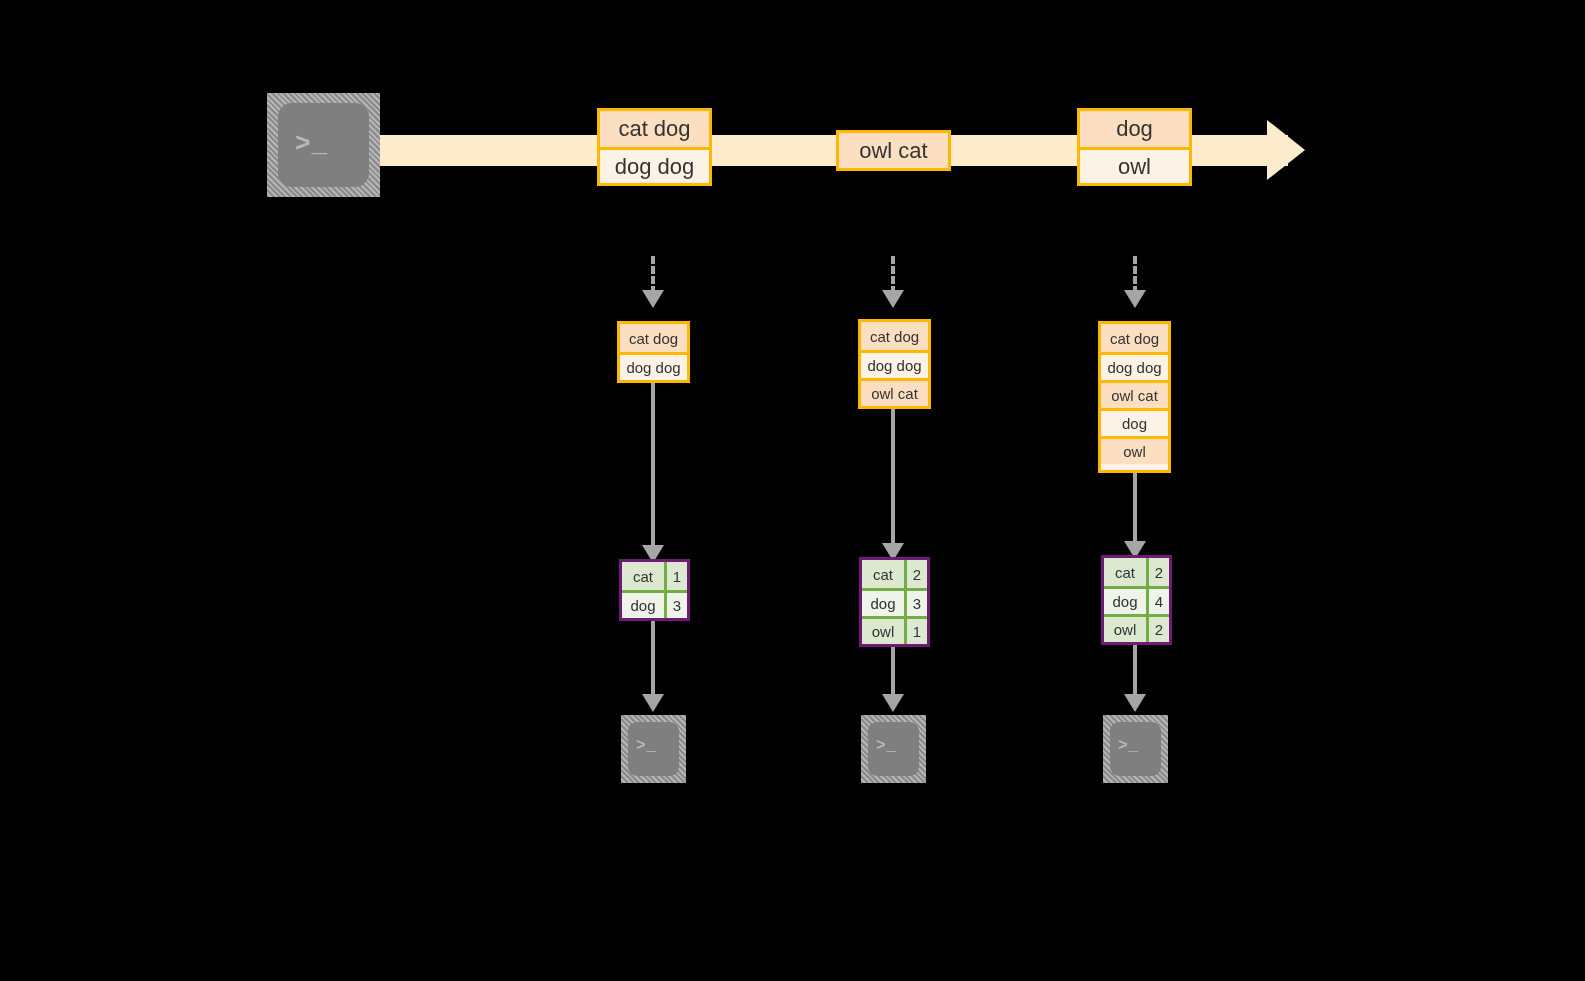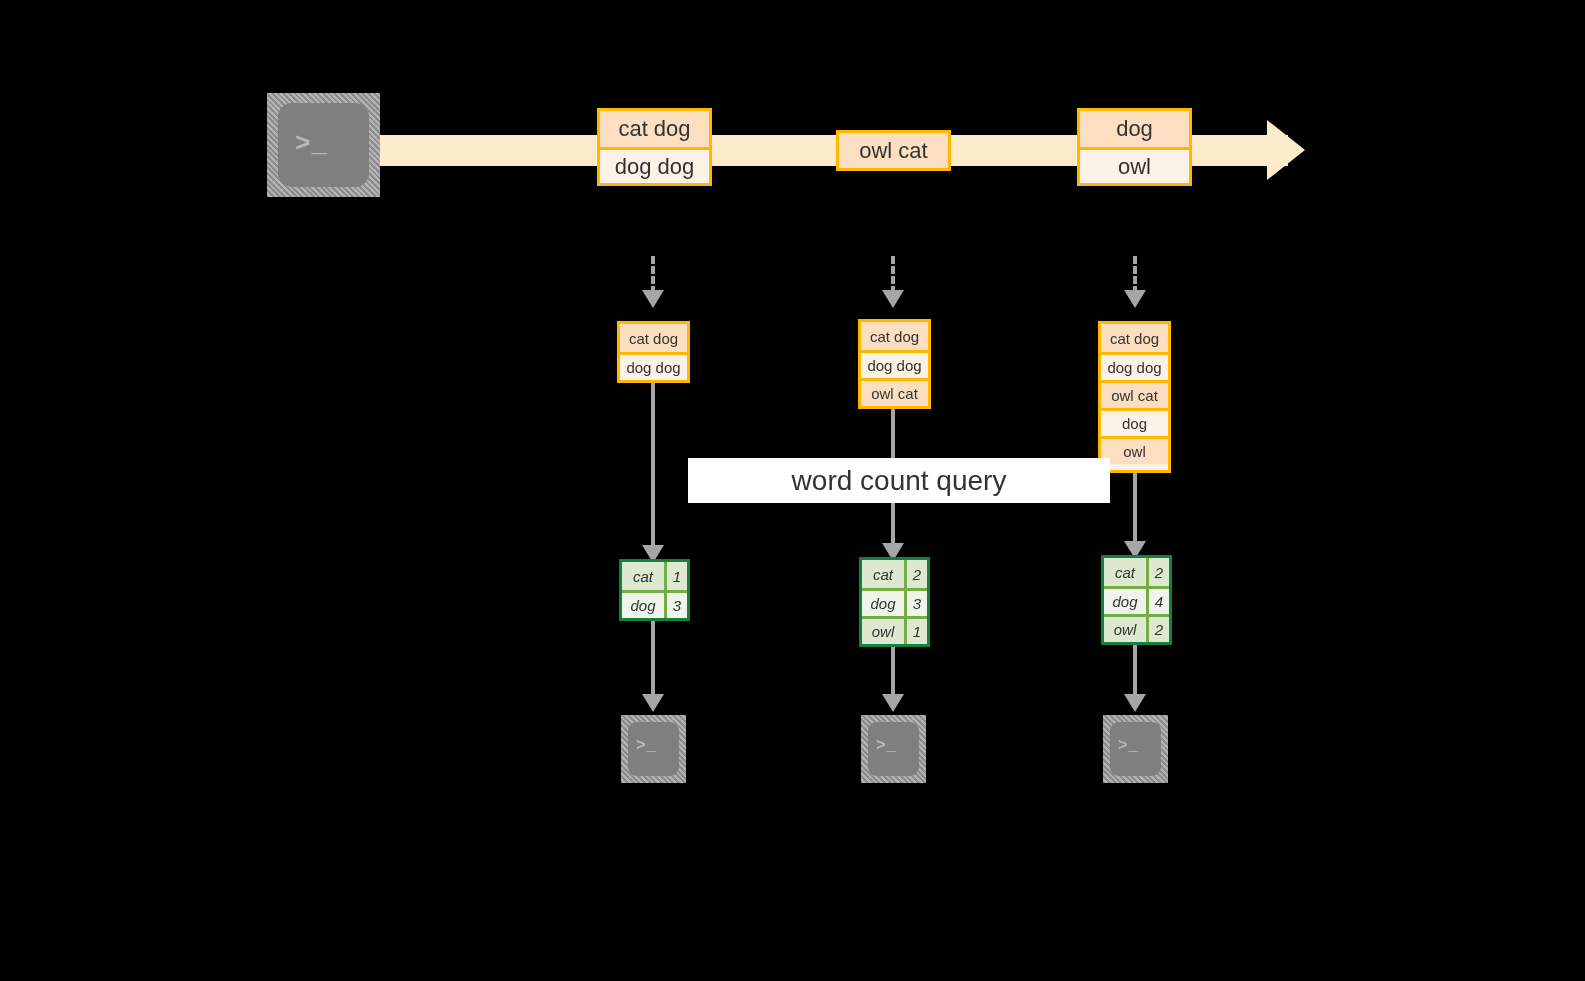--- a/index.html
+++ b/index.html
@@ -74,24 +74,23 @@
     overflow: hidden;
   }
   .rec-box .row.dark  { background: #fbdfc0; }
   .rec-box .row.light { background: #fdf2e6; }
   .rec-box .row + .row { border-top: 3px solid #ffb700; }
 
   
   .cnt-box {
     position: absolute;
     box-sizing: border-box;
-    border: 3px solid #15803d;
+    border: 3px solid #701a75;
     background: #15803d;
     z-index: 6;
-    font-style: italic;
   }
   .cnt-box .crow {
     box-sizing: border-box;
     display: flex;
   }
   .cnt-box .crow + .crow { border-top: 3px solid #74ad44; }
   .cnt-box .crow .word,
   .cnt-box .crow .num {
     box-sizing: border-box;
     display: flex;
@@ -260,15 +259,14 @@
   </div>
 
   <div class="conn" style="left:1133px; top:645px; height:54px;"></div>
   <div class="conn-head" style="left:1124px; top:694px;"></div>
 
   <div class="terminal" style="left:1103px; top:715px; width:65px; height:68px;">
     <div class="screen" style="left:7px; top:7px; right:7px; bottom:7px; border-radius:9px;"></div>
     <div class="prompt" style="left:15px; top:23px; font-size:16px;">&gt;_</div>
   </div>
 
-  <div class="query-label" style="left:688px; top:458px; width:422px; height:45px; font-size:28px;">word count query</div>
 
 </div>
 
 </body></html>

